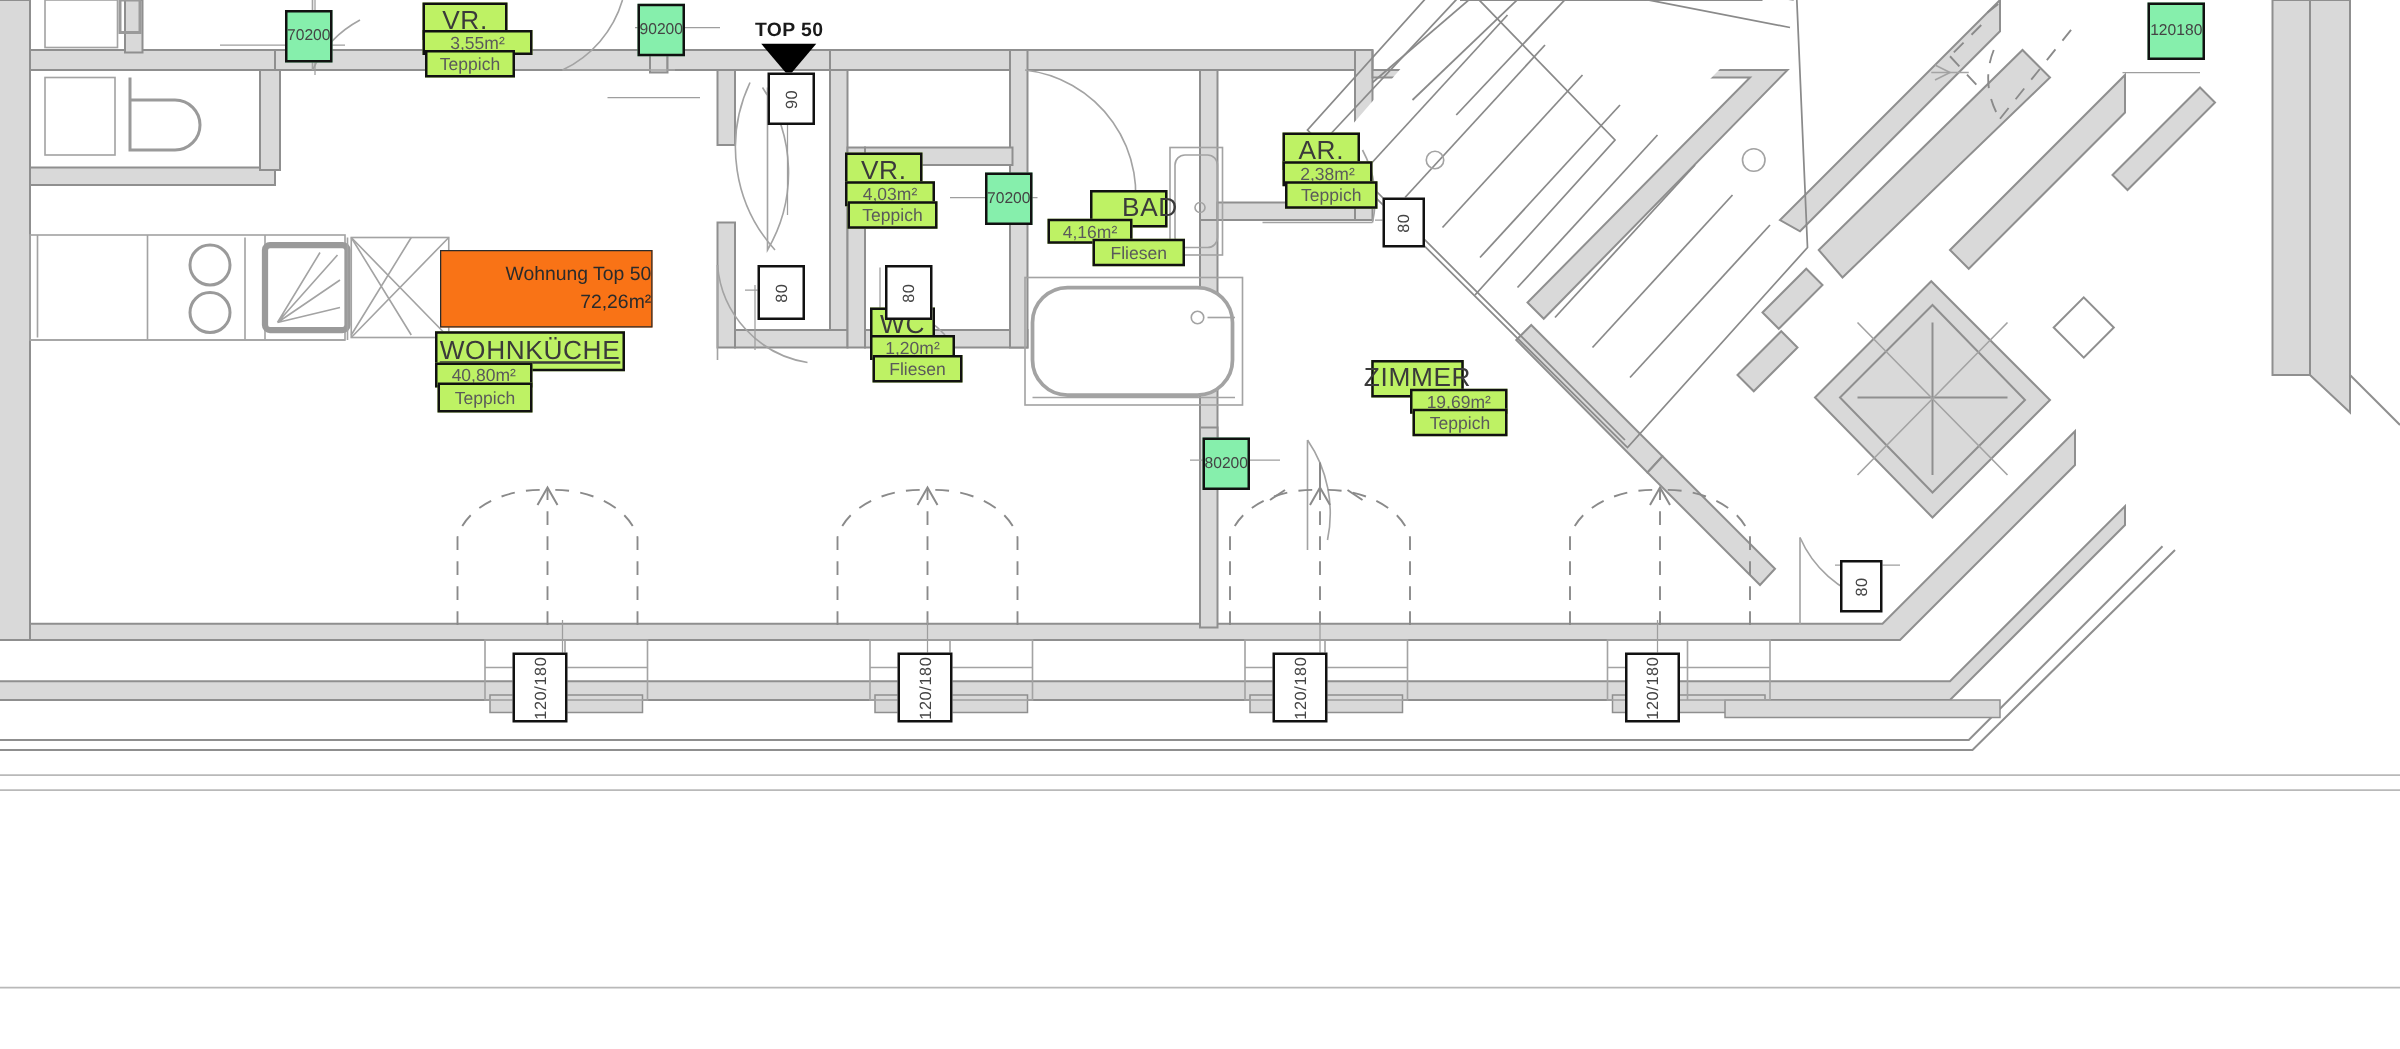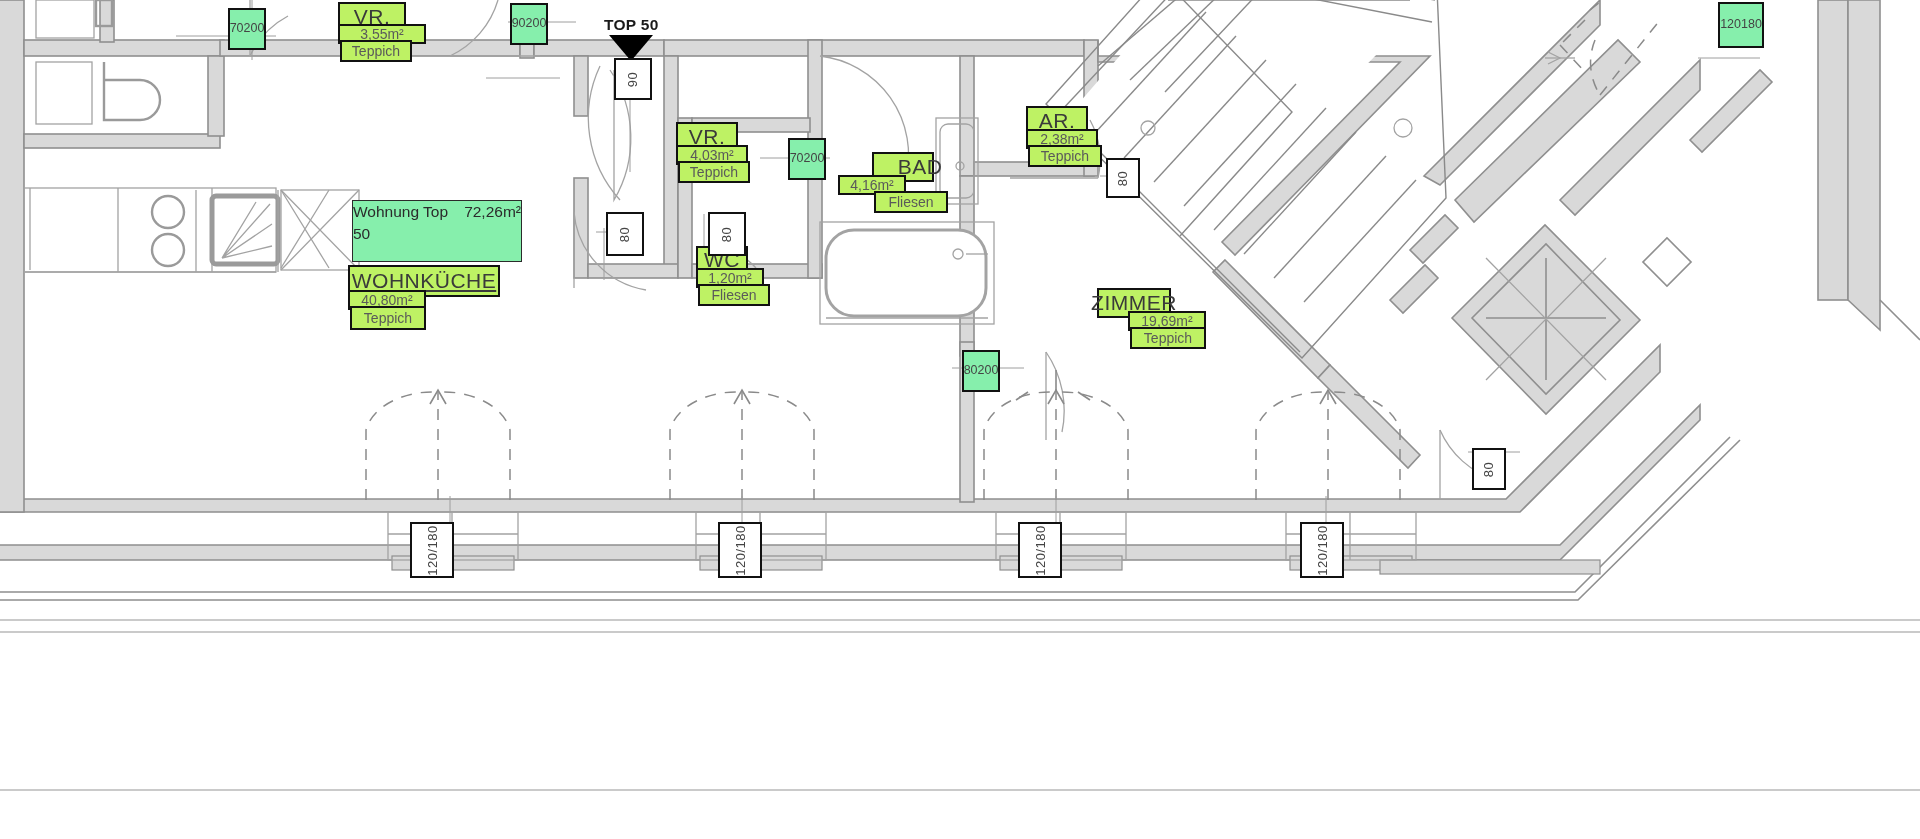--- a/index.html
+++ b/index.html
@@ -9,22 +9,22 @@
   svg.plan{position:absolute;left:0;top:0;width:1920px;height:839px;}
 
   
   .tag{position:absolute;background:#bef264;border:2.5px solid #111;
        display:flex;align-items:center;justify-content:center;
        color:#555;white-space:nowrap;box-sizing:border-box;}
   .tag.name{color:#3a3a3a;font-size:21px;letter-spacing:.5px;}
   .tag.sub{font-size:14px;color:#5a5a5a;}
 
   
-  .aptbox{position:absolute;background:#86efac;border:1.6px solid #2b2b2b;
-          display:flex;flex-direction:row;align-items:flex-start;
+  .aptbox{position:absolute;background:#f97316;border:1.6px solid #2b2b2b;
+          display:flex;flex-direction:column;align-items:flex-end;
           justify-content:center;color:#2b2b2b;font-size:15.5px;
           line-height:1.45;box-sizing:border-box;}
 
   
   .topmark{position:absolute;display:flex;flex-direction:column;
            align-items:center;color:#111;}
   .topmark .txt{font-size:15.5px;font-weight:700;letter-spacing:.3px;
                 color:#1a1a1a;}
   .topmark .tri{width:0;height:0;border-left:22px solid transparent;
                 border-right:22px solid transparent;border-top:26px solid #000;

